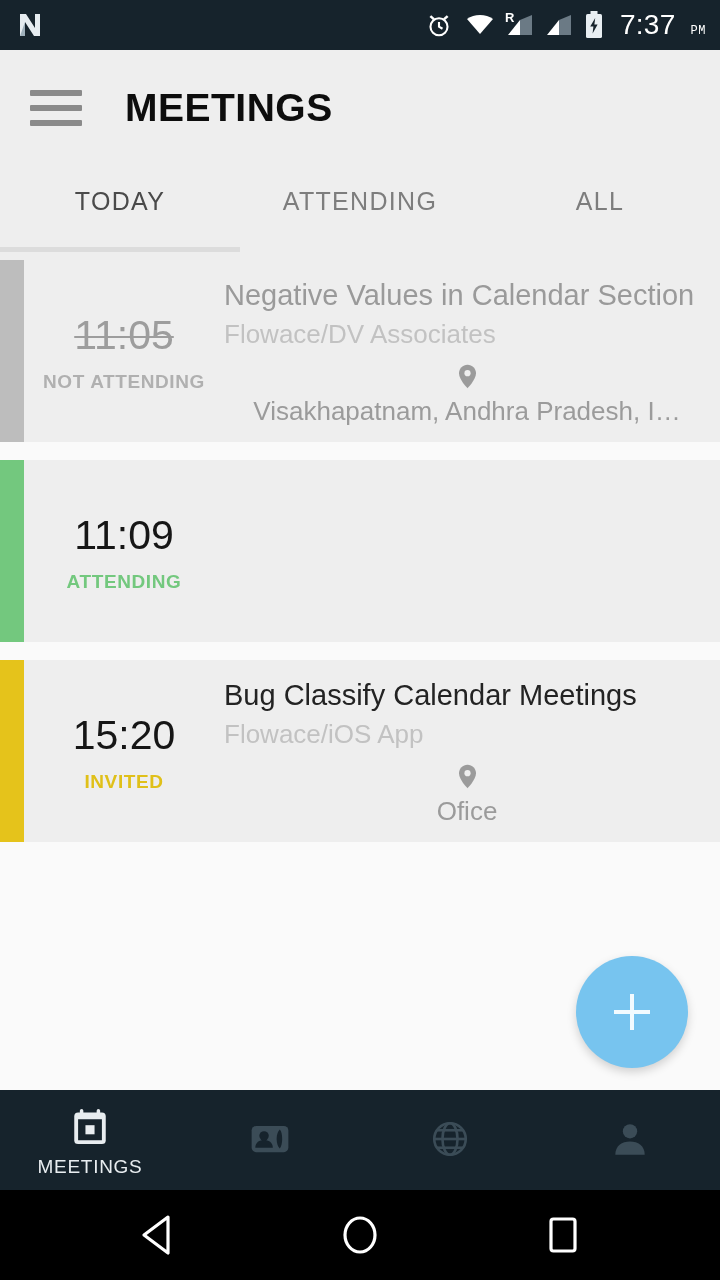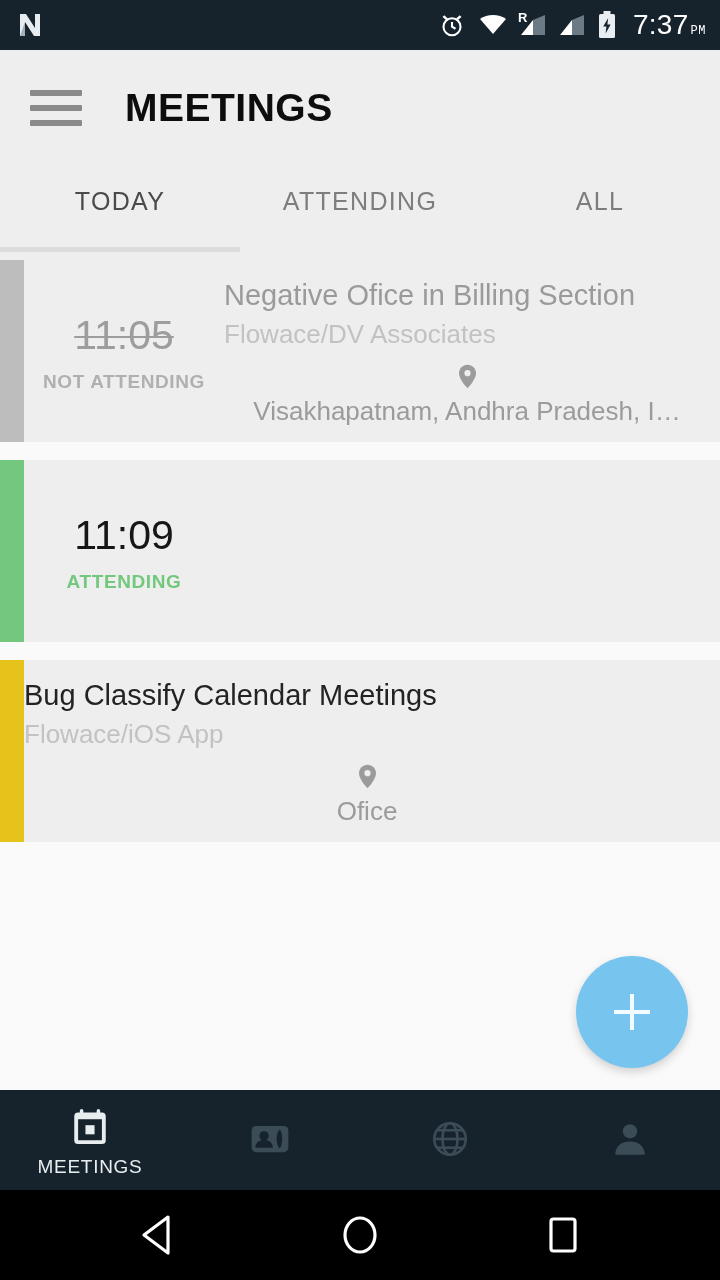--- a/index.html
+++ b/index.html
@@ -15,21 +15,21 @@
   .statusbar {
     height:50px; background:#16232c;
     display:flex; align-items:center; justify-content:space-between;
     padding:0 14px 0 16px;
   }
   .sb-left { display:flex; align-items:center; }
   .sb-right { display:flex; align-items:center; gap:13px; }
   .sb-icon { display:block; }
   .sb-time {
     color:#ffffff; font-size:28px; letter-spacing:.3px;
-    display:flex; align-items:baseline; gap:2px; margin-left:4px;
+    display:flex; align-items:baseline; gap:15px; margin-left:4px;
   }
   .sb-ampm { font-size:12px; letter-spacing:.5px;font-family:Liberation Mono, monospace; }
   .roam-wrap { position:relative; display:flex; align-items:flex-end; }
   .roam-r {
     position:absolute; top:-3px; left:-2px;
     color:#ffffff; font-size:13px; font-weight:bold; line-height:1;
   }
 
   
   .appbar {
@@ -200,21 +200,21 @@
 
   <div class="list">
 
     <div class="card">
       <div class="accent" style="background: rgb(189, 189, 189);"></div>
       <div class="time-col">
         <div class="time struck">11:05</div>
         <div class="status" style="color: rgb(176, 176, 176);">NOT ATTENDING</div>
       </div>
       <div class="info-col">
-        <div class="m-title dim">Negative Ofice in Billing Section</div>
+        <div class="m-title dim">Negative Values in Calendar Section</div>
         <div class="m-sub">Flowace/DV Associates</div>
         <div class="m-loc">
           <svg class="pin" width="19" height="25" viewBox="0 0 19 25">
             <path d="M9.5 0.8 C4.8 0.8 1 4.6 1 9.3 C1 15.8 9.5 24.2 9.5 24.2 C9.5 24.2 18 15.8 18 9.3 C18 4.6 14.2 0.8 9.5 0.8 Z" fill="#9b9b9b"></path>
             <circle cx="9.5" cy="9.2" r="3.1" fill="#eeeeee"></circle>
           </svg>
           <span class="loc-text">Visakhapatnam, Andhra Pradesh, I…</span>
         </div>
       </div>
     </div>
@@ -222,20 +222,24 @@
     <div class="card">
       <div class="accent" style="background: rgb(115, 200, 126);"></div>
       <div class="time-col">
         <div class="time">11:09</div>
         <div class="status" style="color: rgb(115, 200, 126);">ATTENDING</div>
       </div>
     </div>
 
     <div class="card">
       <div class="accent" style="background: rgb(229, 195, 27);"></div>
+      <div class="time-col">
+        <div class="time">15:20</div>
+        <div class="status" style="color: rgb(224, 192, 25);">INVITED</div>
+      </div>
       <div class="info-col">
         <div class="m-title">Bug Classify Calendar Meetings</div>
         <div class="m-sub">Flowace/iOS App</div>
         <div class="m-loc">
           <svg class="pin" width="19" height="25" viewBox="0 0 19 25">
             <path d="M9.5 0.8 C4.8 0.8 1 4.6 1 9.3 C1 15.8 9.5 24.2 9.5 24.2 C9.5 24.2 18 15.8 18 9.3 C18 4.6 14.2 0.8 9.5 0.8 Z" fill="#9b9b9b"></path>
             <circle cx="9.5" cy="9.2" r="3.1" fill="#eeeeee"></circle>
           </svg>
           <span class="loc-text">Ofice</span>
         </div>

